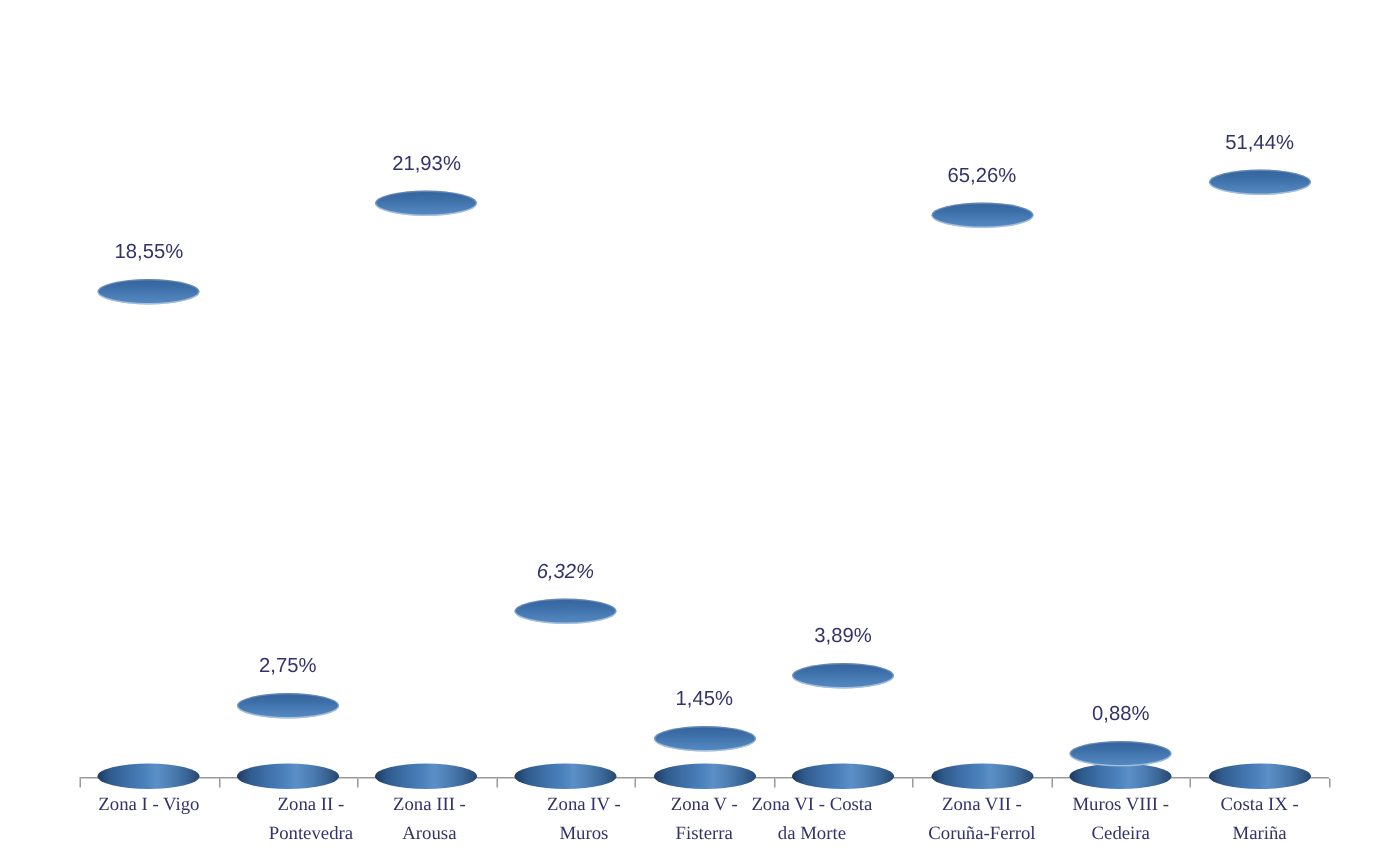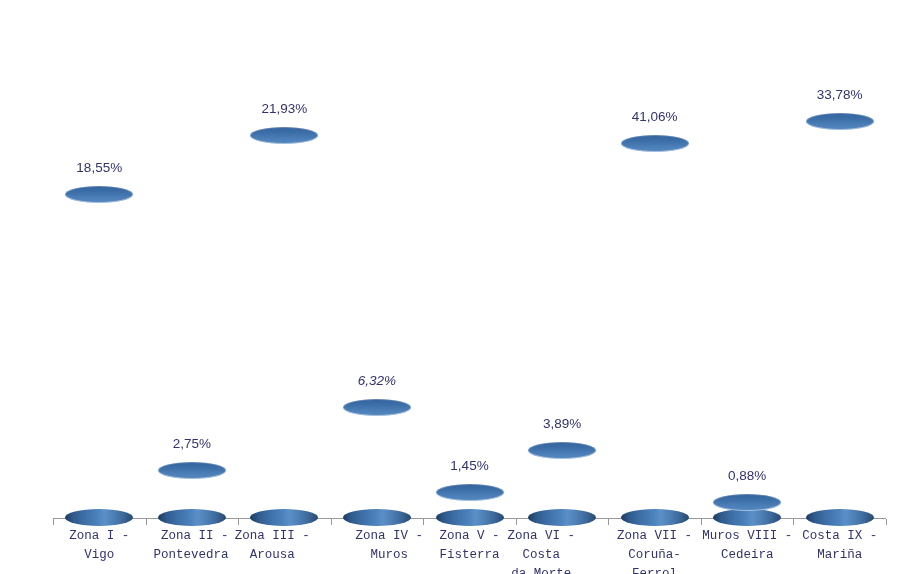--- a/index.html
+++ b/index.html
@@ -127,21 +127,21 @@
     line-height: 16px;
   }
 
   
   .cat-label {
     position: absolute;
     top: 527px;
     text-align: center;
     font-size: 12.5px;
     color: #33336b;
-    font-family: Liberation Mono, monospace;
+    font-family: Liberation Serif, serif;
     line-height: 19px;
   }
   .cat-label span {
     display: block;
   }
 </style>
 </head>
 <body>
 
 <div id="chart-canvas">
@@ -215,33 +215,33 @@
           <div class="cyl-top-rim" style="height: 17px;"></div>
         </div>
       </div>
     <div id="labels">
         <div class="data-label" style="left: 39.2778px; width: 120px; top: 160.025px;">18,55%</div>
         <div class="data-label" style="left: 131.833px; width: 120px; top: 435.545px;">2,75%</div>
         <div class="data-label" style="left: 224.389px; width: 120px; top: 101.084px;">21,93%</div>
         <div class="data-label" style="left: 316.944px; width: 120px; top: 373.292px; font-style: italic;">6,32%</div>
         <div class="data-label" style="left: 409.5px; width: 120px; top: 458.215px;">1,45%</div>
         <div class="data-label" style="left: 502.056px; width: 120px; top: 415.666px;">3,89%</div>
-        <div class="data-label" style="left: 594.611px; width: 120px; top: 109.106px;">41,06%</div>
+        <div class="data-label" style="left: 594.611px; width: 120px; top: 109.106px;">65,26%</div>
         <div class="data-label" style="left: 687.167px; width: 120px; top: 468.155px;">0,88%</div>
-        <div class="data-label" style="left: 779.722px; width: 120px; top: 86.7851px;">33,78%</div>
+        <div class="data-label" style="left: 779.722px; width: 120px; top: 86.7851px;">51,44%</div>
       </div>
     <div id="cats">
         <div class="cat-label" style="left: 53px; width: 92.5556px;">
           <span>Zona I - Vigo</span>
         </div>
-        <div class="cat-label" style="left: 136px; width: 92.5556px; text-align: right;">
+        <div class="cat-label" style="left: 161px; width: 92.5556px;">
           <span>Zona II -</span>
           <span>Pontevedra</span>
         </div>
-        <div class="cat-label" style="left: 226px; width: 92.5556px;">
+        <div class="cat-label" style="left: 240px; width: 92.5556px;">
           <span>Zona III -</span>
           <span>Arousa</span>
         </div>
         <div class="cat-label" style="left: 343px; width: 92.5556px;">
           <span>Zona IV -</span>
           <span>Muros</span>
         </div>
         <div class="cat-label" style="left: 423.222px; width: 92.5556px;">
           <span>Zona V -</span>
           <span>Fisterra</span>

